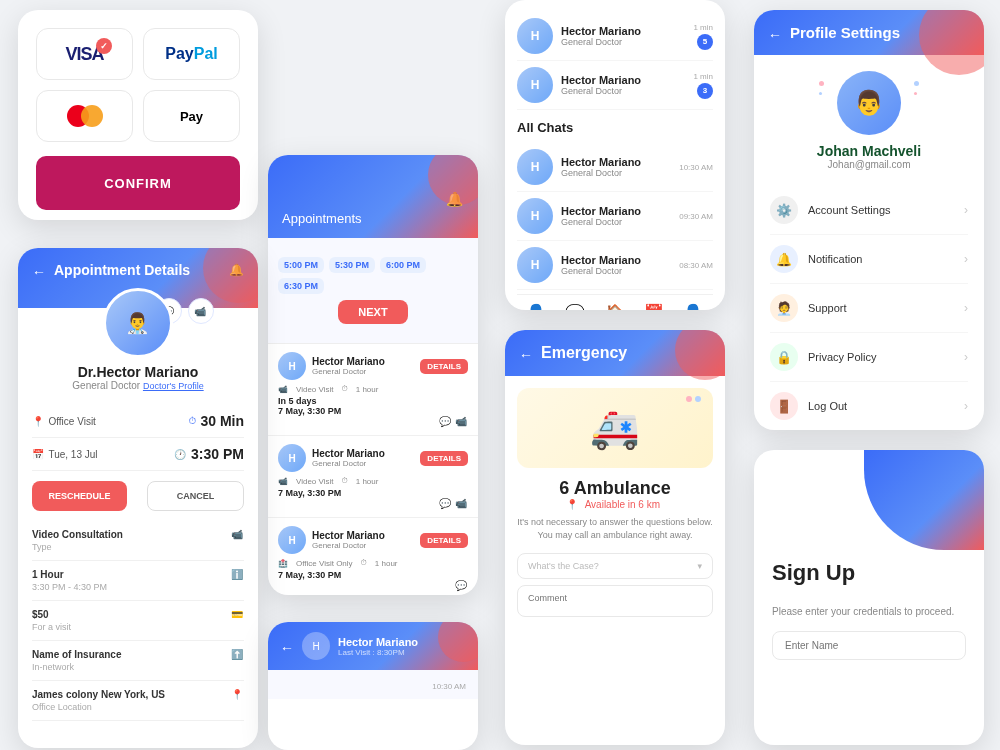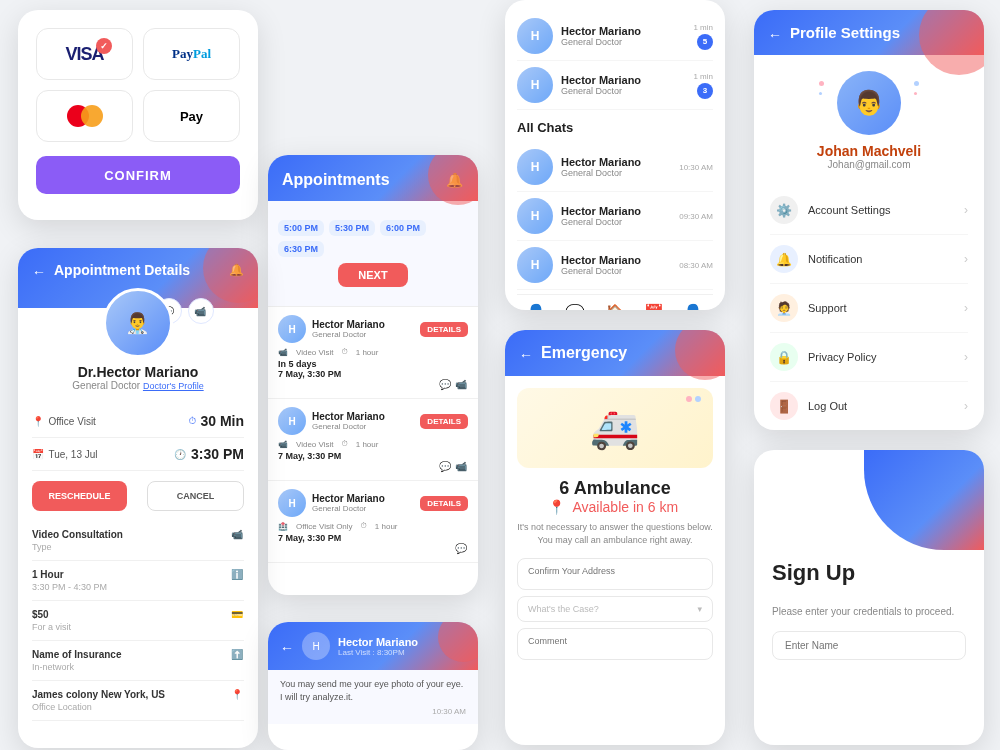--- a/index.html
+++ b/index.html
@@ -39,34 +39,34 @@
       border-radius: 12px;
       height: 52px;
       display: flex;
       align-items: center;
       justify-content: center;
       font-size: 13px;
       font-weight: 700;
     }
     .visa-logo { color: #1a1f71; font-size: 18px; font-weight: 900; letter-spacing: -1px; position: relative; }
     .visa-check { position: absolute; top: -6px; right: -8px; width: 16px; height: 16px; background: #f15b5b; border-radius: 50%; color: white; font-size: 9px; display: flex; align-items: center; justify-content: center; }
-    .paypal-logo { color: #003087; font-size: 13px; font-weight: 800; font-family: Liberation Serif, serif; }
+    .paypal-logo { color: #003087; font-size: 16px; font-weight: 800; }
     .paypal-logo span { color: #009cde; }
     .mastercard-logo { display: flex; gap: -4px; }
     .mc-circle { width: 22px; height: 22px; border-radius: 50%; }
     .mc-red { background: #eb001b; }
     .mc-orange { background: #f79e1b; margin-left: -8px; opacity: 0.9; }
     .apple-pay { color: #000; font-size: 13px; font-weight: 600; }
     .confirm-btn {
       width: 100%;
-      background: #8b5cf6;
+      background: #be185d;
       color: white;
       border: none;
       border-radius: 10px;
-      height: 38px;
+      height: 54px;
       font-size: 13px;
       font-weight: 700;
       letter-spacing: 1px;
       cursor: pointer;
     }
 
     
     #card-appointments {
       left: 268px;
       top: 155px;
@@ -82,21 +82,21 @@
       position: relative;
     }
     .appt-header::before {
       content: '';
       position: absolute;
       top: -10px; right: -10px;
       width: 60px; height: 60px;
       background: rgba(241,91,91,0.5);
       border-radius: 50%;
     }
-    .appt-header-title { color: white; font-size: 16px; font-weight: 700; }
+    .appt-header-title { color: white; font-size: 13px; font-weight: 400; margin-top: 40px; }
     .bell-icon { color: white; font-size: 14px; }
     .time-chip {
       background: #e8f0fe;
       color: #3b6cf8;
       font-size: 9px;
       padding: 3px 6px;
       border-radius: 6px;
       font-weight: 600;
     }
     .next-btn {
@@ -343,21 +343,21 @@
     }
     .ambulance-dots {
       position: absolute;
       top: 8px; right: 12px;
       display: flex; gap: 3px;
     }
     .amb-dot { width: 6px; height: 6px; border-radius: 50%; }
     .amb-dot-pink { background: #ffb3c1; }
     .amb-dot-blue { background: #b3d1ff; }
     .emergency-count { font-size: 18px; font-weight: 800; color: #222; text-align: center; }
-    .emergency-avail { font-size: 14px; color: #f15b5b; text-align: center; margin-bottom: 6px; }
+    .emergency-avail { font-size: 10px; color: #f15b5b; text-align: center; margin-bottom: 6px; }
     .emergency-avail span { margin-right: 4px; }
     .emergency-desc { font-size: 9px; color: #888; text-align: center; margin-bottom: 12px; line-height: 1.4; }
     .emergency-input {
       width: 100%;
       border: 1.5px solid #e8e8e8;
       border-radius: 8px;
       padding: 7px 10px;
       font-size: 9px;
       color: #bbb;
       margin-bottom: 6px;
@@ -422,21 +422,21 @@
     }
     .profile-dots-right {
       position: absolute;
       right: -18px; top: 10px;
       display: flex; flex-direction: column; gap: 6px;
     }
     .p-dot { width: 5px; height: 5px; border-radius: 50%; }
     .p-dot-pink { background: #ffb3c1; }
     .p-dot-blue { background: #b3d1ff; }
     .p-dot-small { width: 3px; height: 3px; }
-    .profile-name { font-size: 14px; font-weight: 800; color: #c2410c; }
+    .profile-name { font-size: 14px; font-weight: 800; color: #14532d; }
     .profile-email { font-size: 10px; color: #888; }
     .settings-item {
       display: flex;
       align-items: center;
       padding: 10px 0;
       border-bottom: 1px solid #f5f5f5;
       cursor: pointer;
     }
     .settings-icon {
       width: 28px; height: 28px;
@@ -803,23 +803,20 @@
         <div class="amb-dot amb-dot-blue"></div>
       </div>
       🚑
     </div>
     <div class="emergency-count">6 Ambulance</div>
     <div class="emergency-avail">
       <span>📍</span>
       <span>Available in 6 km</span>
     </div>
     <div class="emergency-desc">It's not necessary to answer the questions below. You may call an ambulance right away.</div>
-    <div class="emergency-input">
-      <input type="text" class="emergency-input-field" style="border: none; padding: 0px; background: transparent; outline: none; width: 100%; font-size: 9px; color: rgb(187, 187, 187);" placeholder="Confirm Your Address">
-    </div>
     <div class="emergency-input">
       <span>What's the Case?</span>
       <span>▾</span>
     </div>
     <div class="emergency-input">
       <input type="text" class="emergency-input-field" style="border: none; padding: 0px; background: transparent; outline: none; width: 100%; font-size: 9px; color: rgb(187, 187, 187);" placeholder="Comment">
     </div>
   </div>
 </div>
 
@@ -885,16 +882,15 @@
 <div class="screen-card" id="card-doctor-chat">
   <div class="dc-header">
     <span class="back-btn">←</span>
     <div class="dc-avatar">H</div>
     <div>
       <div class="dc-name">Hector Mariano</div>
       <div class="dc-last">Last Visit : 8:30PM</div>
     </div>
   </div>
   <div class="dc-body">
-    <div class="dc-message">You may send me your eye photo of your eye. I will try analyze.it.</div>
     <div class="dc-time">10:30 AM</div>
   </div>
 </div>
 
 </body></html>

